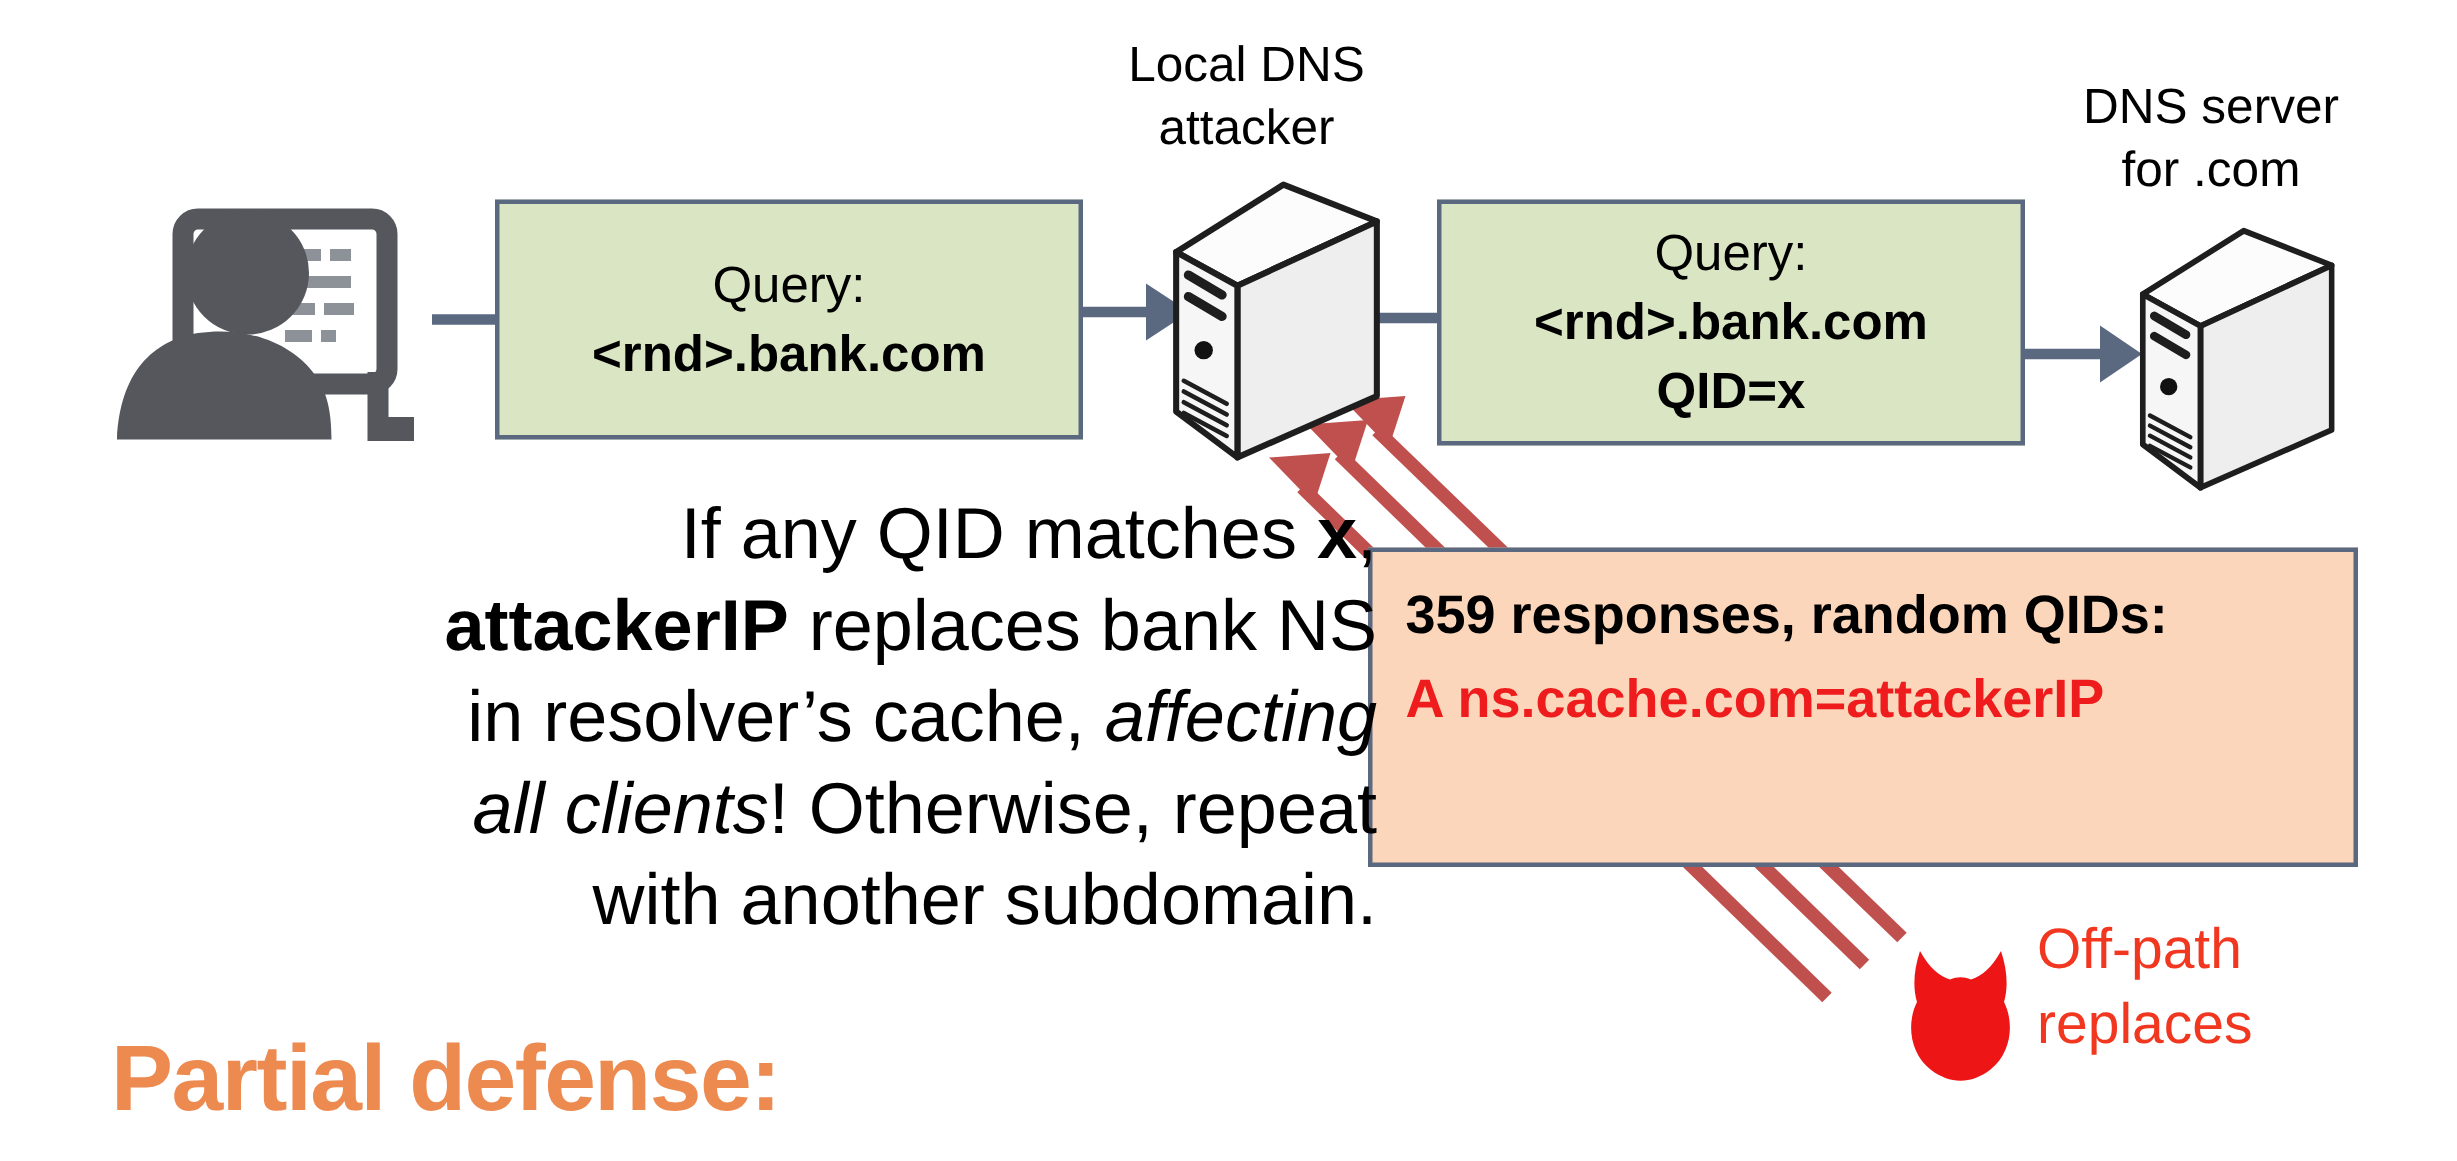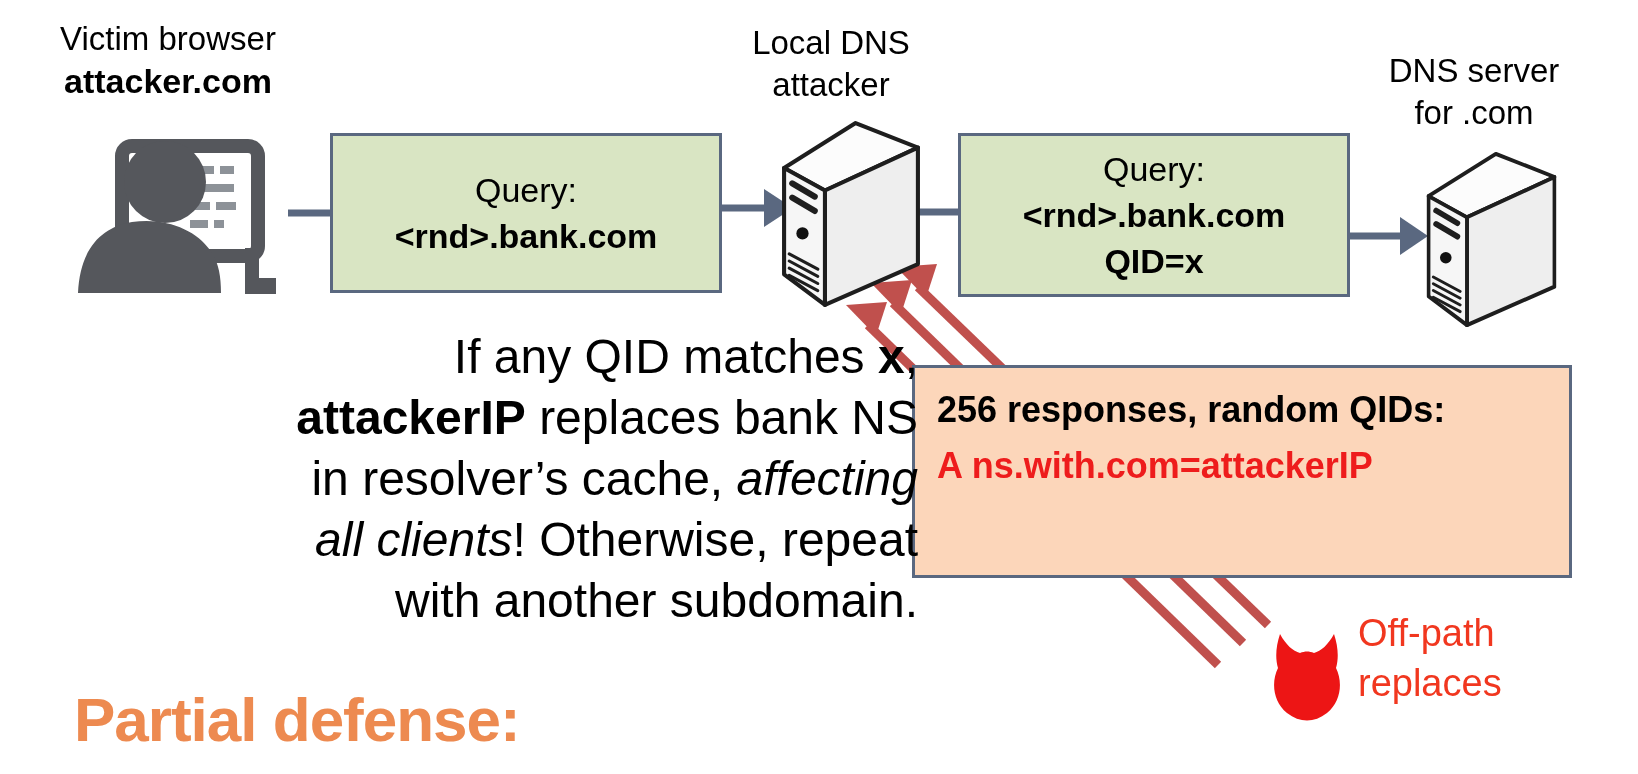--- a/index.html
+++ b/index.html
@@ -104,24 +104,20 @@
     <g>
       <line class="red-line" x1="1218" y1="665" x2="868" y2="325"></line>
       <polygon class="red-head" points="876,336 846,305 887,302"></polygon>
       <line class="red-line" x1="1243" y1="643" x2="893" y2="303"></line>
       <polygon class="red-head" points="901,314 871,283 912,280"></polygon>
       <line class="red-line" x1="1268" y1="625" x2="918" y2="287"></line>
       <polygon class="red-head" points="926,298 896,267 937,264"></polygon>
     </g>
   </svg>
 
-  <div class="abs label node-label victim-label">
-    <div>Victim browser</div>
-    <div class="domain">attacker.com</div>
-  </div>
   <svg class="abs icon-layer" style="left:70px;top:130px" width="210" height="170" viewBox="0 0 210 170">
     <rect class="p-frame" x="52" y="16" width="136" height="110" rx="10"></rect>
     <rect class="p-dash" x="120" y="36" width="24" height="8"></rect>
     <rect class="p-dash" x="150" y="36" width="14" height="8"></rect>
     <rect class="p-dash" x="112" y="54" width="14" height="8"></rect>
     <rect class="p-dash" x="132" y="54" width="32" height="8"></rect>
     <rect class="p-dash" x="106" y="72" width="10" height="8"></rect>
     <rect class="p-dash" x="122" y="72" width="18" height="8"></rect>
     <rect class="p-dash" x="146" y="72" width="20" height="8"></rect>
     <rect class="p-dash" x="120" y="90" width="18" height="8"></rect>
@@ -154,22 +150,22 @@
     <div>DNS server</div>
     <div>for .com</div>
   </div>
   <svg class="abs icon-layer" style="left:1424px;top:150px" width="135" height="178" viewBox="0 0 135 185">
     <use href="#tower"></use>
   </svg>
 
   <div class="abs explanation"><span>If any QID matches </span><span style="font-weight: 700;">x</span><span>,</span><br><span style="font-weight: 700;">attackerIP</span><span> replaces bank NS</span><br><span>in resolver’s cache, </span><span style="font-style: italic;">affecting</span><br><span style="font-style: italic;">all clients</span><span>! Otherwise, repeat</span><br><span>with another subdomain.</span></div>
 
   <div class="abs attack-box">
-    <div class="heading">256 responses, random QIDs:</div>
-    <div class="line-a">A ns.with.com=attackerIP</div>
+    <div class="heading">359 responses, random QIDs:</div>
+    <div class="line-a">A ns.cache.com=attackerIP</div>
   </div>
 
   <svg class="abs icon-layer" style="left:1268px;top:632px" width="78" height="90" viewBox="0 0 78 90">
     <path class="devil" d="M 12 2 C 8 14 7 26 10 36 C 3 50 5 70 19 81 C 32 91 46 91 59 81 C 73 70 75 50 68 36 C 71 26 70 14 66 2 C 60 13 53 19 46 21 C 41 19 37 19 32 21 C 25 19 18 13 12 2 Z"></path>
   </svg>
   <div class="abs attacker-label">
     <div>Off-path</div>
     <div>replaces</div>
   </div>
 

